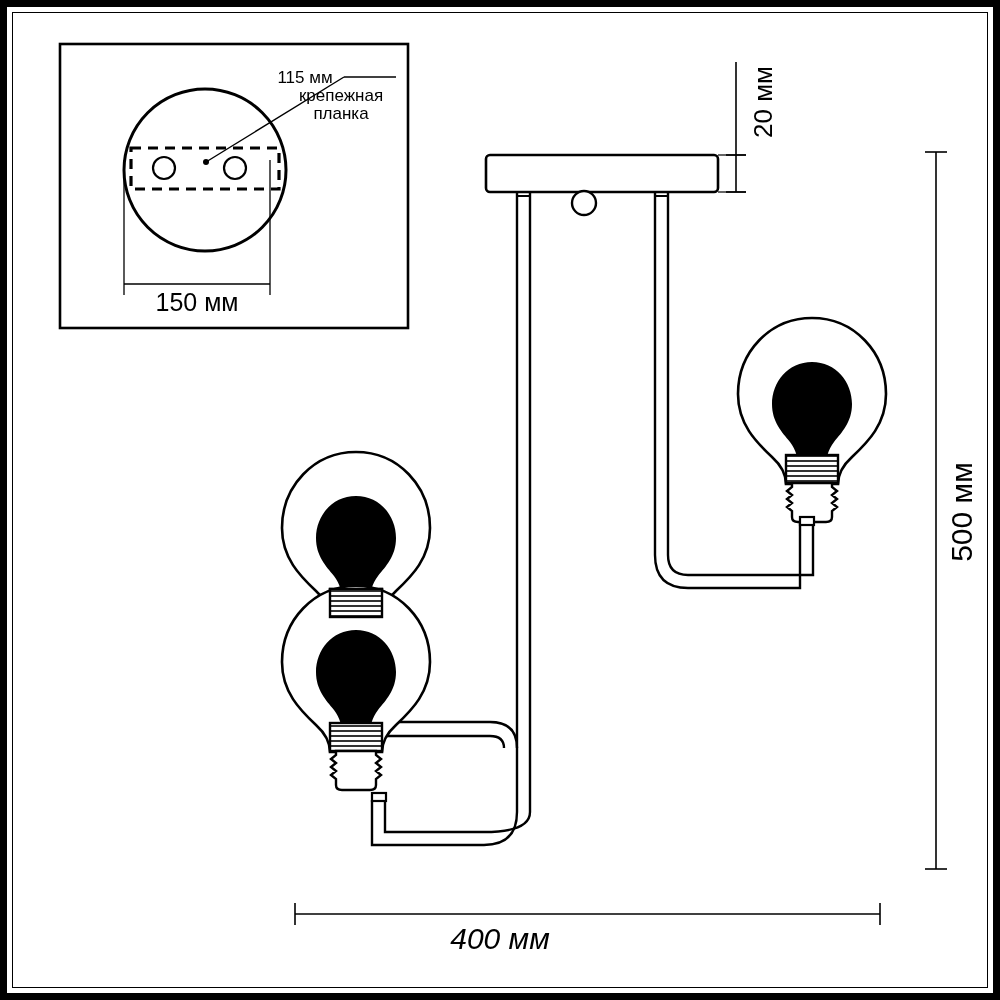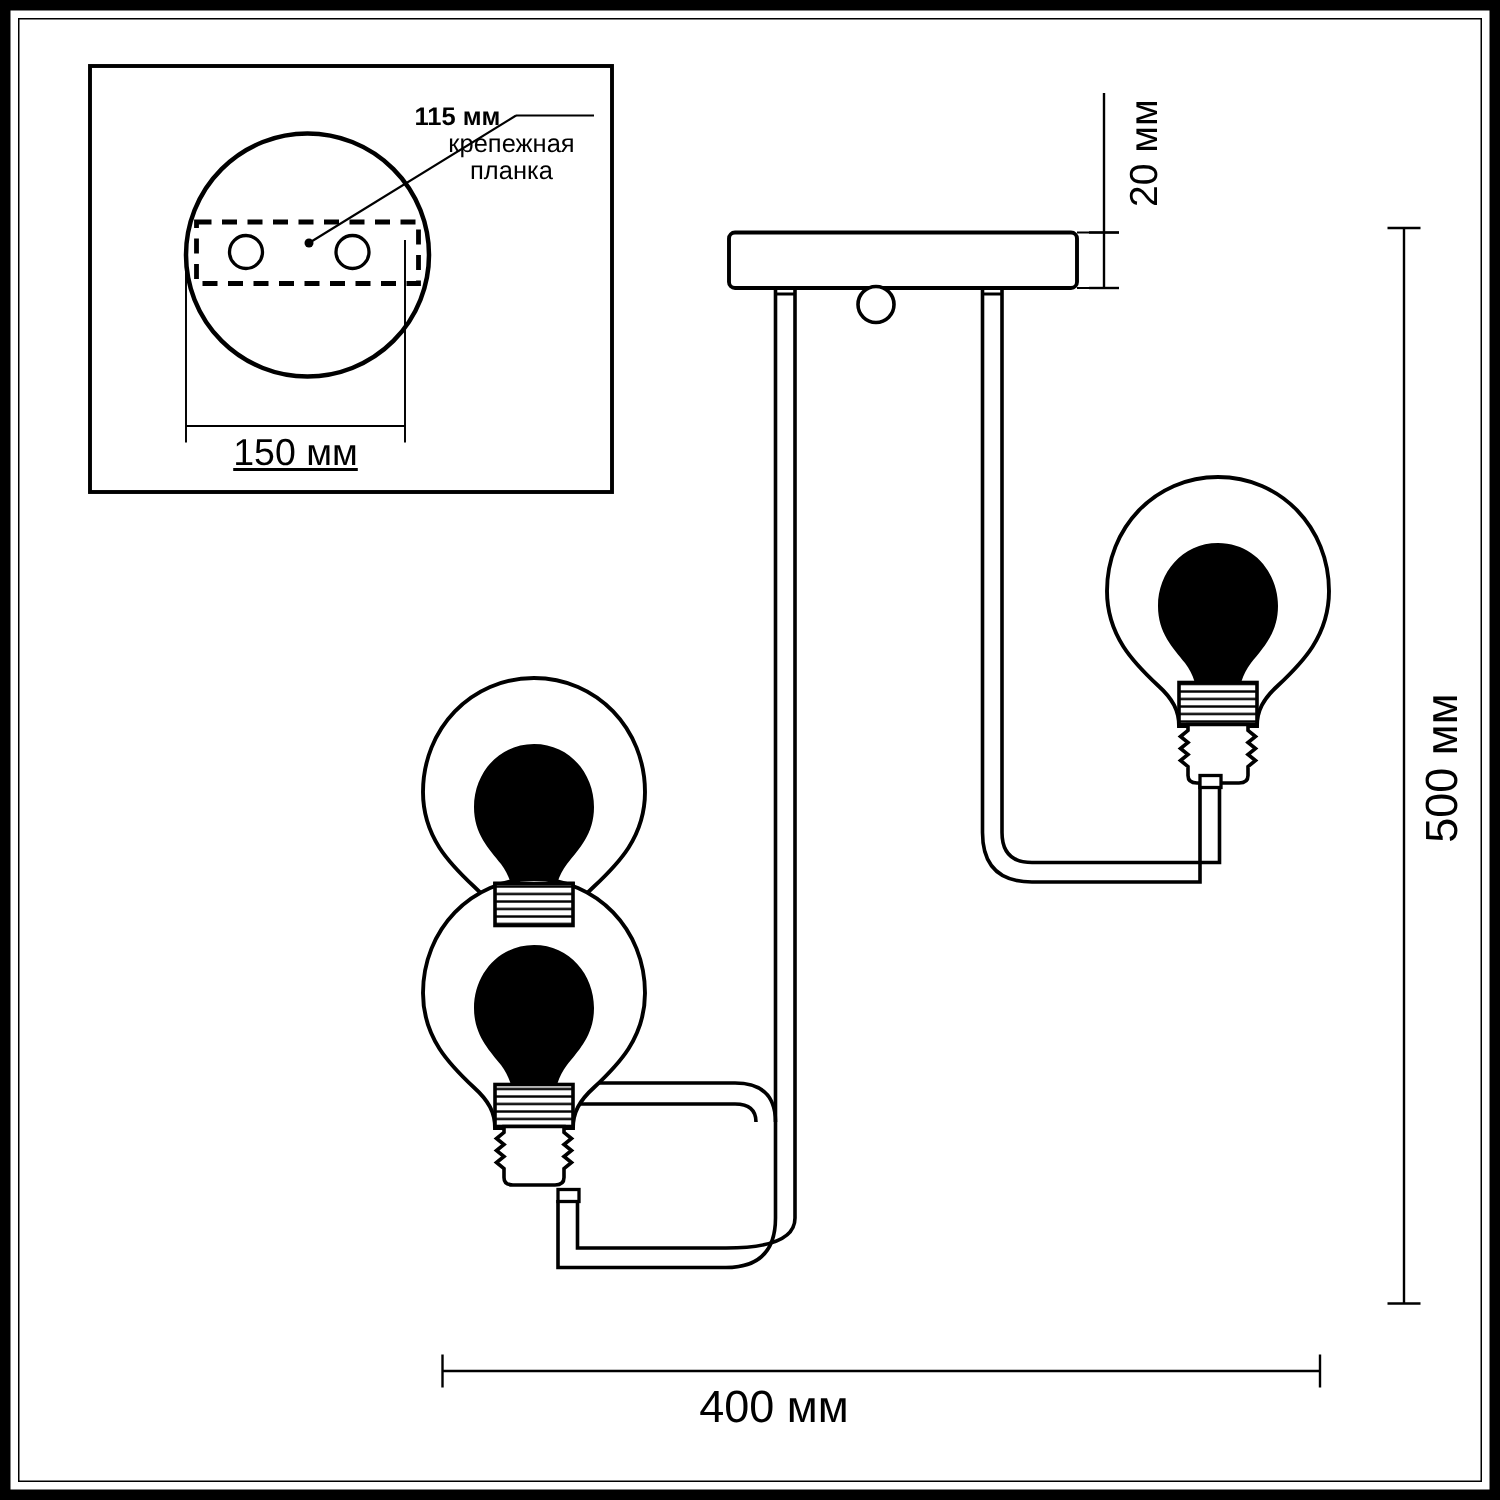--- a/index.html
+++ b/index.html
@@ -38,50 +38,49 @@
     position: absolute;
     left: 0; top: 0;
   }
   .dim-label {
     position: absolute;
     color: #000000;
     white-space: nowrap;
     font-family: "Liberation Sans", sans-serif;
   }
   .lbl-400 {
-    left: 516px;
+    left: 500px;
     top: 922px;
     transform: translateX(-50%);
     font-size: 30px;
+    font-style: italic;
   }
   .lbl-500 {
     left: 962px;
     top: 512px;
     transform: translate(-50%, -50%) rotate(-90deg);
     font-size: 30px;
   }
   .lbl-20 {
     left: 763px;
     top: 102px;
     transform: translate(-50%, -50%) rotate(-90deg);
     font-size: 26px;
   }
   .lbl-150 {
     left: 197px;
     top: 288px;
     transform: translateX(-50%);
     font-size: 25px;
-    text-decoration: underline;
   }
   .lbl-115 {
     left: 305px;
     top: 68px;
     transform: translateX(-50%);
     font-size: 17px;
-    font-weight: bold;
   }
   .lbl-plate {
     left: 305px;
     top: 87px;
     transform: translateX(-50%);
     font-size: 17px;
     text-align: center;
     line-height: 1.05;
     margin-left: 36px;
   }

